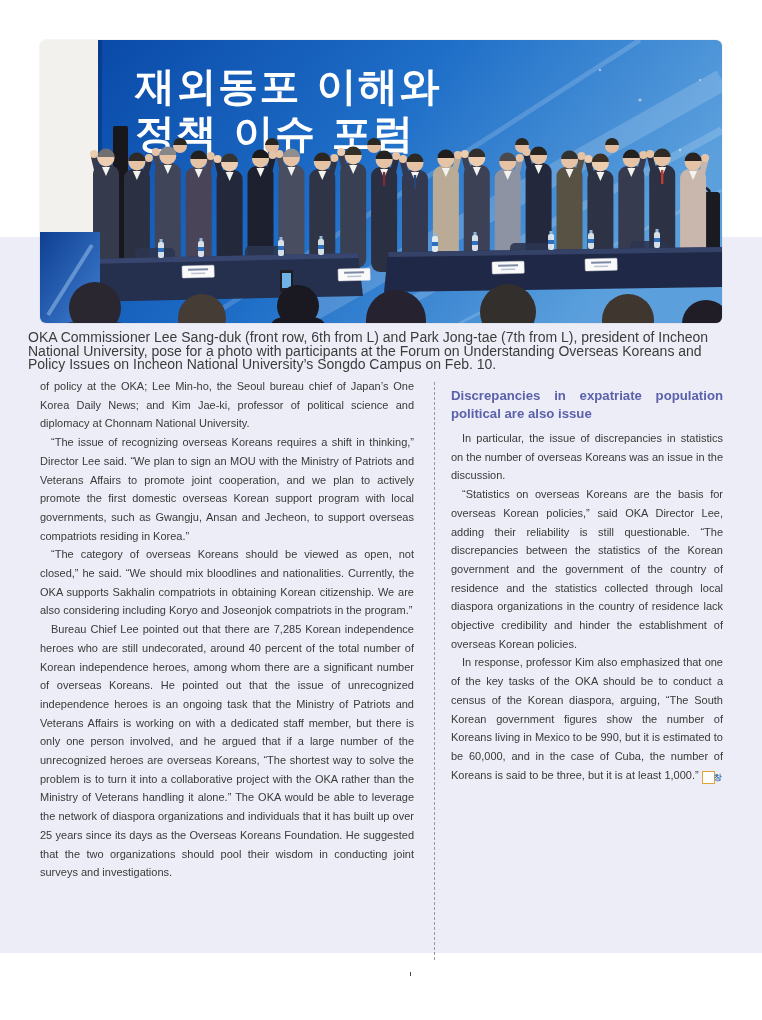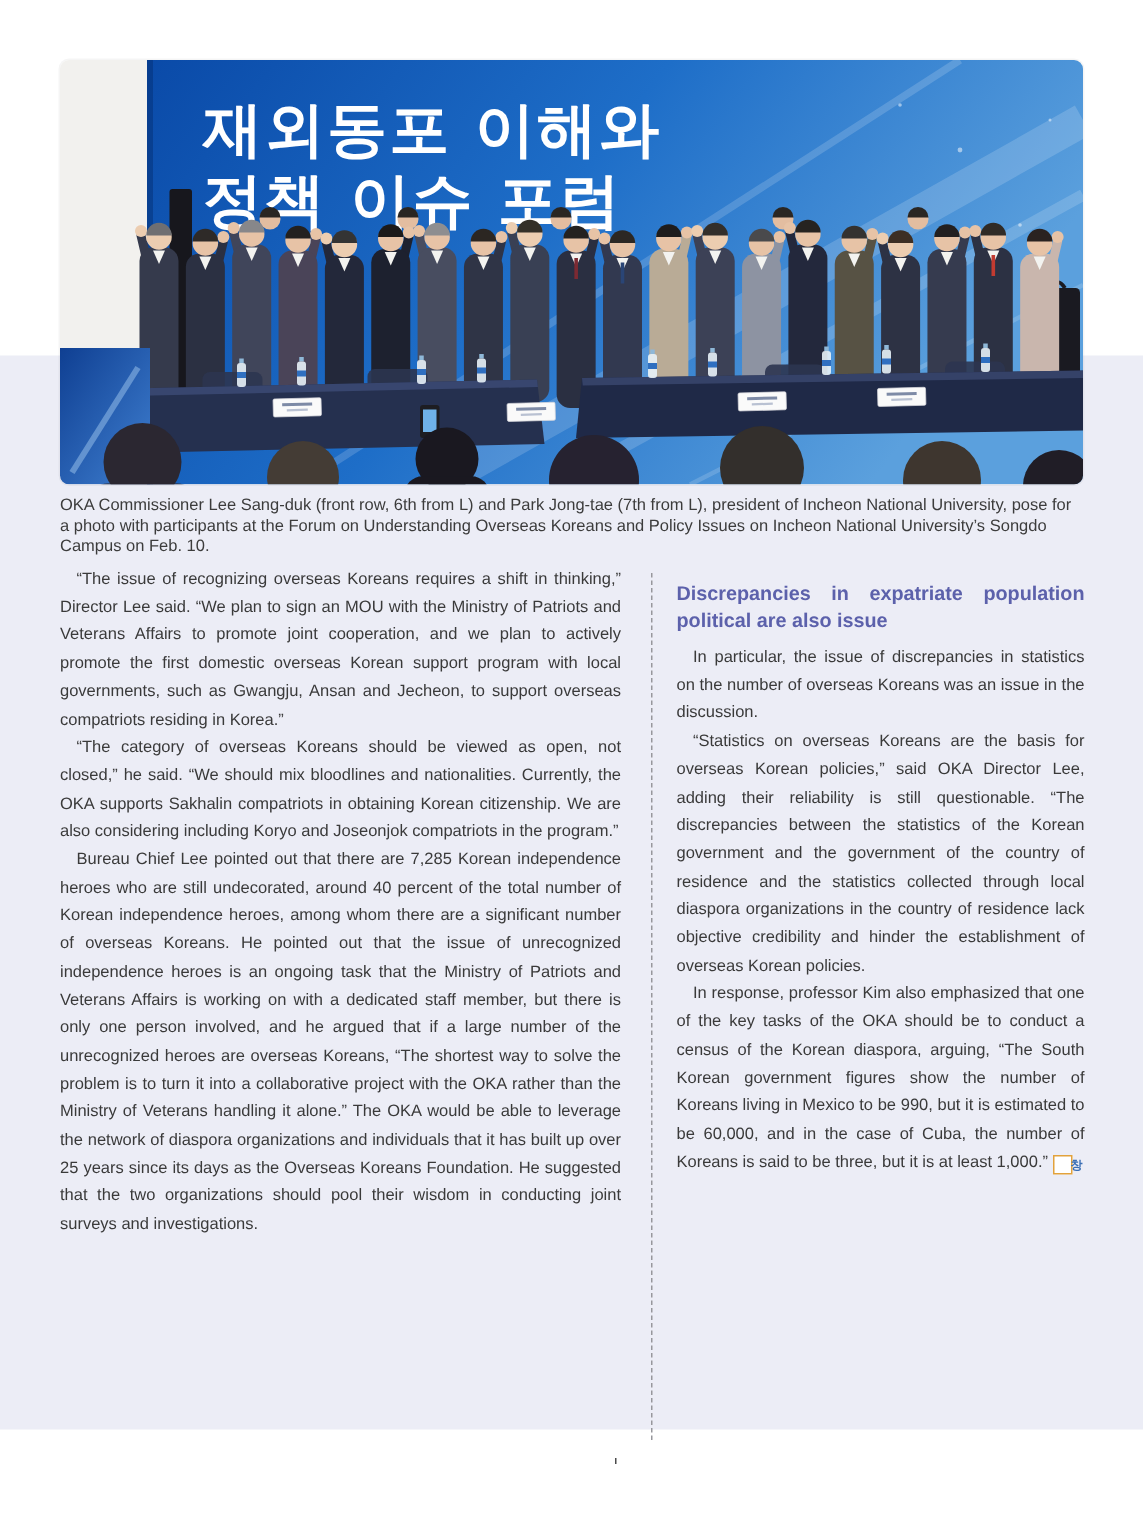--- a/index.html
+++ b/index.html
@@ -1,21 +1,21 @@
 <!DOCTYPE html>
 <html><head>
 <meta charset="utf-8">
 <style>
   html,body{margin:0;padding:0;background:#ffffff;}
   .page{position:relative;width:762px;height:976px;background:#ffffff;overflow:hidden;
         font-family:"Liberation Sans",sans-serif;}
   .panel{position:absolute;left:0;top:237px;width:762px;height:716px;background:#ecedf6;}
   figure.photo{position:absolute;left:40px;top:40px;width:682px;height:283px;margin:0;
         border-radius:6px;overflow:hidden;box-shadow:0 0 0 1px rgba(0,0,0,.04);}
-  .caption{position:absolute;left:40px;top:331px;width:682px;font-size:11px;line-height:13.6px;
+  .caption{position:absolute;left:28px;top:331px;width:682px;font-size:14px;line-height:13.6px;
         color:#3c3c3c;}
   .col-left{position:absolute;left:40px;top:377px;width:374px;}
   .col-right{position:absolute;left:451px;top:377px;width:272px;}
   .divider{position:absolute;left:434px;top:382px;height:578px;width:0;
         border-left:1px dashed #97979c;}
   p.body{margin:0;font-size:11px;line-height:18.7px;text-align:justify;color:#3a3a3a;}
   p.ind{text-indent:11px;}
   h2.section{font-size:13.2px;line-height:18px;font-weight:bold;color:#5c61ab;
         margin:10px 0 6px 0;text-align:justify;}
   .footer{position:absolute;left:0;top:972px;width:762px;height:48px;display:flex;
@@ -326,20 +326,21 @@
           <rect x="552.9" y="294.3" width="70.2" height="60" rx="12" fill="#3e362f"></rect>
           <circle cx="666" cy="284" r="24" fill="#201d26"></circle>
           <rect x="633.6" y="297.2" width="64.80000000000001" height="60" rx="12" fill="#201d26"></rect>
         </g>
     </svg>
   </figure>
 
   <div class="caption">OKA Commissioner Lee Sang-duk (front row, 6th from L) and Park Jong-tae (7th from L), president of Incheon National University, pose for a photo with participants at the Forum on Understanding Overseas Koreans and Policy Issues on Incheon National University’s Songdo Campus on Feb. 10.</div>
 
   <div class="col-left">
+      <p class="body">of policy at the OKA; Lee Min-ho, the Seoul bureau chief of Japan’s One Korea Daily News; and Kim Jae-ki, professor of political science and diplomacy at Chonnam National University.</p>
       <p class="body ind">“The issue of recognizing overseas Koreans requires a shift in thinking,” Director Lee said. “We plan to sign an MOU with the Ministry of Patriots and Veterans Affairs to promote joint cooperation, and we plan to actively promote the first domestic overseas Korean support program with local governments, such as Gwangju, Ansan and Jecheon, to support overseas compatriots residing in Korea.”</p>
       <p class="body ind">“The category of overseas Koreans should be viewed as open, not closed,” he said. “We should mix bloodlines and nationalities. Currently, the OKA supports Sakhalin compatriots in obtaining Korean citizenship. We are also considering including Koryo and Joseonjok compatriots in the program.”</p>
       <p class="body ind">Bureau Chief Lee pointed out that there are 7,285 Korean independence heroes who are still undecorated, around 40 percent of the total number of Korean independence heroes, among whom there are a significant number of overseas Koreans. He pointed out that the issue of unrecognized independence heroes is an ongoing task that the Ministry of Patriots and Veterans Affairs is working on with a dedicated staff member, but there is only one person involved, and he argued that if a large number of the unrecognized heroes are overseas Koreans, “The shortest way to solve the problem is to turn it into a collaborative project with the OKA rather than the Ministry of Veterans handling it alone.” The OKA would be able to leverage the network of diaspora organizations and individuals that it has built up over 25 years since its days as the Overseas Koreans Foundation. He suggested that the two organizations should pool their wisdom in conducting joint surveys and investigations.</p>
     </div>
   <div class="divider"></div>
   <div class="col-right">
     <h2 class="section">Discrepancies in expatriate population political are also issue</h2>
     <div>
         <p class="body ind">In particular, the issue of discrepancies in statistics on the number of overseas Koreans was an issue in the discussion.</p>
         <p class="body ind">“Statistics on overseas Koreans are the basis for overseas Korean policies,” said OKA Director Lee, adding their reliability is still questionable. “The discrepancies between the statistics of the Korean government and the government of the country of residence and the statistics collected through local diaspora organizations in the country of residence lack objective credibility and hinder the establishment of overseas Korean policies.</p>

